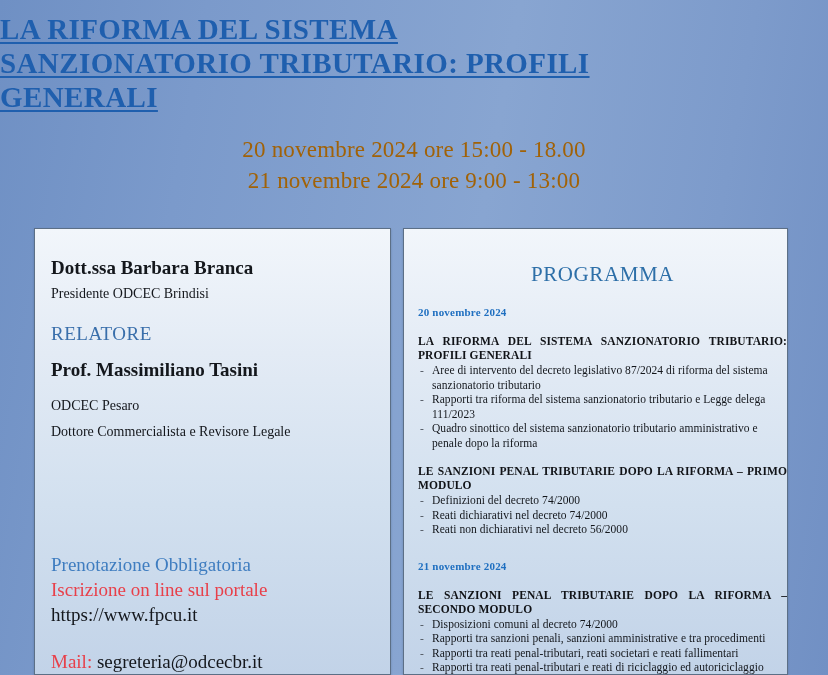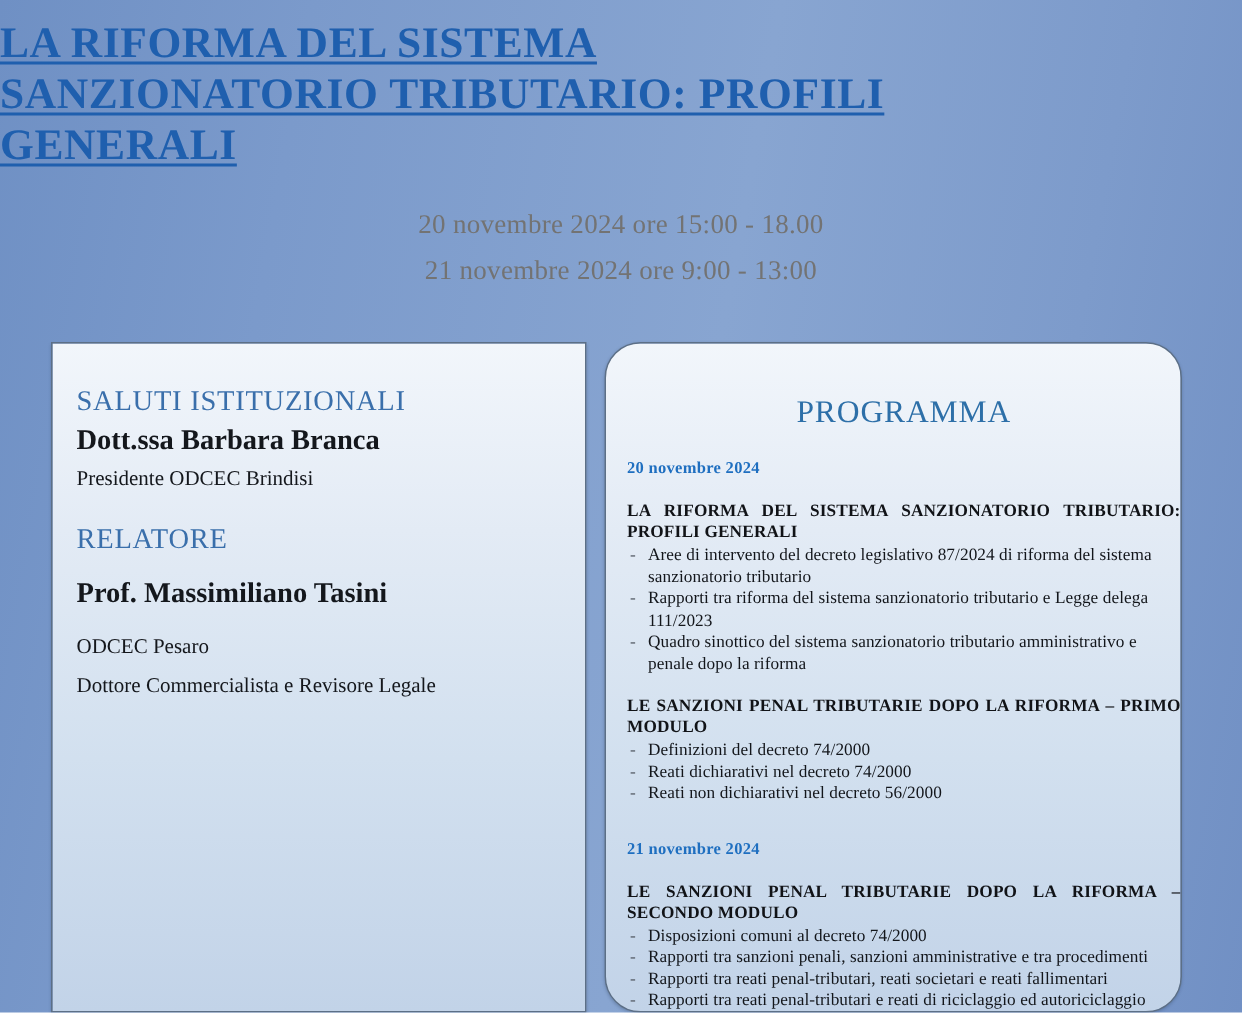--- a/index.html
+++ b/index.html
@@ -39,23 +39,23 @@
     white-space: nowrap;
   }
 
   
   .dates-block {
     margin-top: 20px;
     text-align: center;
   }
   .date-line {
     font-family: "Liberation Serif", "DejaVu Serif", serif;
-    font-size: 18px;
+    font-size: 23px;
     line-height: 31px;
-    color: #737373;
+    color: #a16207;
     letter-spacing: 0.2px;
   }
 
   
   .panels {
     position: absolute;
     left: 0;
     top: 228px;
     width: 828px;
     height: 447px;
@@ -76,21 +76,20 @@
     width: 357px;
     height: 447px;
     padding: 26px 20px 10px 16px;
   }
 
   .panel-right {
     left: 403px;
     width: 385px;
     height: 447px;
     padding: 14px 0 6px 14px;
-    border-radius: 24px;
   }
 
   
   .lbl-section {
     font-size: 19px;
     line-height: 26px;
     color: #3a6fab;
     letter-spacing: 0.5px;
   }
   .lbl-name {
@@ -200,37 +199,44 @@
   </div>
 
   <div class="dates-block">
     <div class="date-line">20 novembre  2024 ore 15:00 - 18.00</div>
     <div class="date-line">21 novembre 2024 ore 9:00 - 13:00</div>
   </div>
 
   <div class="panels">
 
     <div class="panel panel-left">
-      <div class="lbl-section">SALUTI  ISTITUZIONALI</div>
       <div class="lbl-name">Dott.ssa Barbara Branca</div>
       <div class="lbl-role">Presidente ODCEC Brindisi</div>
 
       <div class="gap-sm"></div>
 
       <div class="lbl-section">RELATORE</div>
 
       <div class="gap-md"></div>
 
       <div class="lbl-name">Prof. Massimiliano Tasini</div>
 
       <div class="gap-md"></div>
 
       <div class="lbl-role">ODCEC Pesaro</div>
       <div class="lbl-role">Dottore Commercialista e Revisore Legale</div>
 
+      <div class="left-bottom">
+        <div class="booking-blue">Prenotazione Obbligatoria</div>
+        <div class="booking-red">Iscrizione on line sul portale</div>
+        <div class="booking-url">https://www.fpcu.it</div>
+        <div class="mail-row">
+          <span class="mail-key">Mail:</span><span> segreteria@odcecbr.it</span>
+        </div>
+      </div>
     </div>
 
     <div class="panel panel-right">
       <div class="programma-title">PROGRAMMA</div>
 
       <div class="prog-date">20 novembre 2024</div>
 
       <div class="prog-group">
         <div class="prog-heading">LA RIFORMA DEL SISTEMA SANZIONATORIO TRIBUTARIO: PROFILI GENERALI</div>
         <ul class="prog-list">

